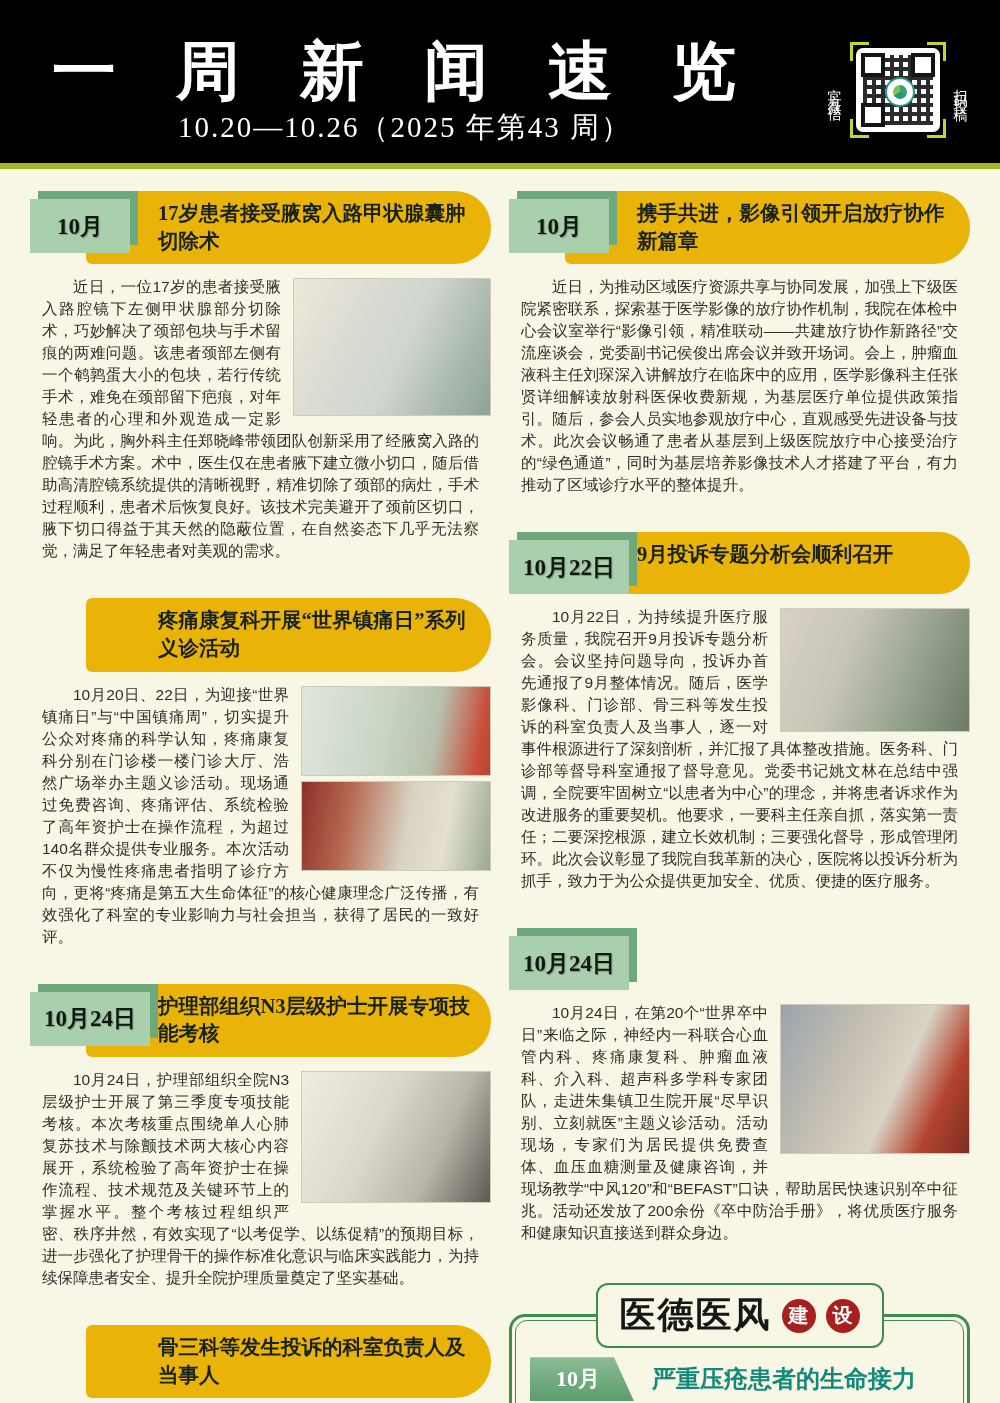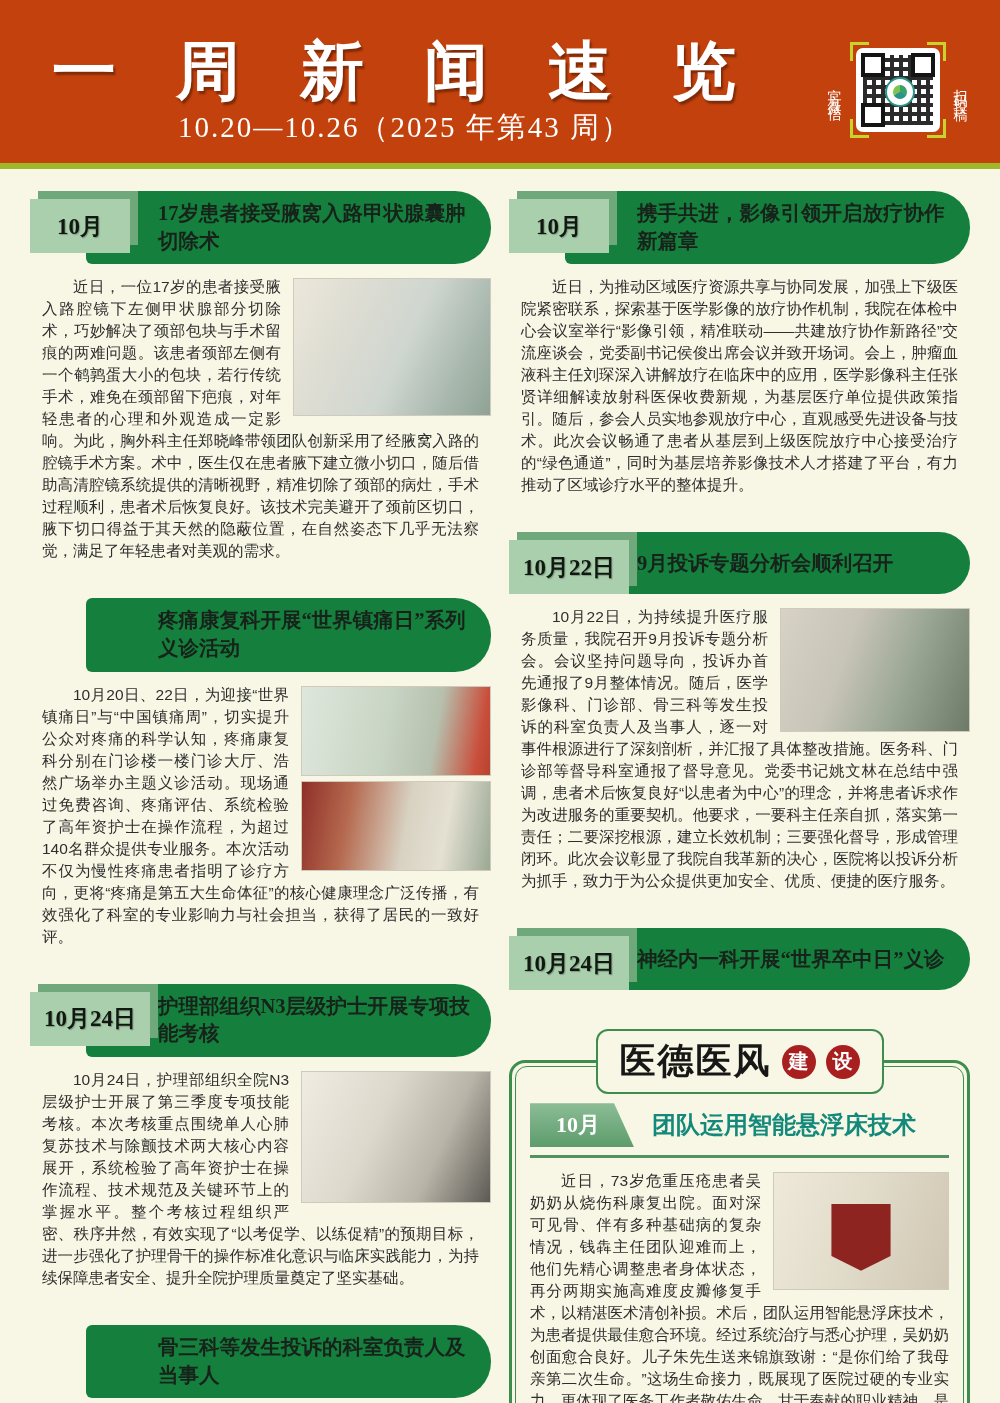--- a/index.html
+++ b/index.html
@@ -1,20 +1,20 @@
 <!DOCTYPE html>
 <html><head>
 <meta charset="utf-8">
 <style>
   html,body{margin:0;padding:0;}
   body{width:1000px;font-family:"Liberation Sans",sans-serif;background:#888;}
   .page{width:1000px;min-height:1403px;display:flex;flex-direction:column;background:#f8f6e4;}
 
   
-  .masthead{position:relative;background:#c2410c;height:163px;border-bottom:6px solid #9fb728;flex:none;}
+  .masthead{position:relative;background:#000000;height:163px;border-bottom:6px solid #9fb728;flex:none;}
   .mast-title{position:absolute;left:0;right:190px;top:28px;text-align:center;
     color:#ffffff;font-family:"Liberation Serif",serif;font-weight:bold;font-size:64px;
     letter-spacing:22px;text-shadow:2px 3px 2px rgba(0,0,0,.35);white-space:nowrap;}
   .mast-sub{position:absolute;left:0;right:190px;top:108px;text-align:center;
     color:#ffffff;font-family:"Liberation Serif",serif;font-size:29px;letter-spacing:2px;white-space:nowrap;}
   .qr-wrap{position:absolute;right:32px;top:42px;display:flex;align-items:center;gap:8px;}
   .qr-vlabel{writing-mode:vertical-rl;color:#ffffff;font-size:14px;letter-spacing:6px;line-height:1;}
   .qr-frame{position:relative;padding:6px;}
   .qr-corner{position:absolute;width:16px;height:16px;}
   .qr-corner.tl{left:0;top:0;border-top:3px solid #c8d42c;border-left:3px solid #c8d42c;}
@@ -33,22 +33,22 @@
     background:#ffffff;border:2px solid #2a9488;border-radius:50%;}
   .qr-logo::after{content:"";position:absolute;inset:6px;border-radius:50%;
     background:conic-gradient(#3aa06c 0 120deg,#2a9488 120deg 240deg,#7fc24f 240deg 360deg);}
 
   
   .content{flex:1;display:flex;gap:18px;padding:22px 30px 10px 30px;}
   .col{width:461px;flex:none;display:flex;flex-direction:column;}
 
   .news-item{margin-bottom:24px;}
   .item-header{position:relative;margin-bottom:12px;min-height:62px;}
-  .headline-bar{margin-left:56px;background:#15803d;border-radius:6px 36px 36px 6px;
-    padding:9px 20px 9px 72px;min-height:44px;display:flex;align-items:center;}
+  .headline-bar{margin-left:56px;background:#eab308;border-radius:6px 36px 36px 6px;
+    padding:9px 20px 9px 72px;min-height:44px;display:flex;}
   .headline-text{font-family:"Liberation Serif",serif;font-weight:bold;font-size:20.5px;
     color:#17221a;line-height:1.35;}
   .date-badge{position:absolute;left:0;top:8px;min-width:72px;padding:0 14px;height:54px;
     background:#a9cfad;box-shadow:8px -8px 0 0 #6ea87b;display:flex;align-items:center;justify-content:center;
     font-family:"Liberation Serif",serif;font-weight:bold;font-size:23px;color:#101810;
     text-shadow:1px 1px 1px rgba(0,0,0,.25);}
   .item-body{font-size:15.5px;line-height:1.42;color:#2e2e2e;text-align:justify;}
   .item-body p{margin:12px;text-indent:2em;}
 
   .photo{float:right;margin:2px 0 6px 12px;border:1px solid #cfcabb;box-sizing:border-box;}
@@ -188,42 +188,43 @@
 
       <div class="news-item">
         <div class="item-header">
           <div class="headline-bar">
             <span class="headline-text">9月投诉专题分析会顺利召开</span>
           </div>
           <div class="date-badge">10月22日</div>
         </div>
         <div class="item-body clearfix">
           <div class="photo ph-meeting"></div>
-          <p>10月22日，为持续提升医疗服务质量，我院召开9月投诉专题分析会。会议坚持问题导向，投诉办首先通报了9月整体情况。随后，医学影像科、门诊部、骨三科等发生投诉的科室负责人及当事人，逐一对事件根源进行了深刻剖析，并汇报了具体整改措施。医务科、门诊部等督导科室通报了督导意见。党委书记姚文林在总结中强调，患者术后恢复良好“以患者为中心”的理念，并将患者诉求作为改进服务的重要契机。他要求，一要科主任亲自抓，落实第一责任；二要深挖根源，建立长效机制；三要强化督导，形成管理闭环。此次会议彰显了我院自我革新的决心，医院将以投诉分析为抓手，致力于为公众提供更加安全、优质、便捷的医疗服务。</p>
-        </div>
-      </div>
-
-      <div class="news-item">
-        <div class="item-header">
-          <div class="headline-bar">
-            <span class="headline-text">神经内一科开展“世界卒中日”义诊</span>
-          </div>
+          <p>10月22日，为持续提升医疗服务质量，我院召开9月投诉专题分析会。会议坚持问题导向，投诉办首先通报了9月整体情况。随后，医学影像科、门诊部、骨三科等发生投诉的科室负责人及当事人，逐一对事件根源进行了深刻剖析，并汇报了具体整改措施。医务科、门诊部等督导科室通报了督导意见。党委书记姚文林在总结中强调，全院要牢固树立“以患者为中心”的理念，并将患者诉求作为改进服务的重要契机。他要求，一要科主任亲自抓，落实第一责任；二要深挖根源，建立长效机制；三要强化督导，形成管理闭环。此次会议彰显了我院自我革新的决心，医院将以投诉分析为抓手，致力于为公众提供更加安全、优质、便捷的医疗服务。</p>
+        </div>
+      </div>
+
+      <div class="news-item">
+        <div class="item-header">
           <div class="date-badge">10月24日</div>
+        </div>
+        <div class="item-body clearfix">
+          <div class="photo ph-street"></div>
+          <p>10月24日，在第20个“世界卒中日”来临之际，神经内一科联合心血管内科、疼痛康复科、肿瘤血液科、介入科、超声科多学科专家团队，走进朱集镇卫生院开展“尽早识别、立刻就医”主题义诊活动。活动现场，专家们为居民提供免费查体、血压血糖测量及健康咨询，并现场教学“中风120”和“BEFAST”口诀，帮助居民快速识别卒中征兆。活动还发放了200余份《卒中防治手册》，将优质医疗服务和健康知识直接送到群众身边。</p>
         </div>
       </div>
 
       <div class="ethics-box">
         <div class="ethics-plaque">
           <span class="ethics-title">医德医风</span>
           <span class="ethics-badge">建</span>
           <span class="ethics-badge">设</span>
         </div>
         <div class="ethics-header">
           <span class="ethics-date">10月</span>
-          <span class="ethics-headline">团队运用智能悬浮床技术</span>
+          <span class="ethics-headline">严重压疮患者的生命接力</span>
         </div>
         <div class="ethics-body clearfix">
           <div class="photo ph-flag"></div>
           <p>近日，73岁危重压疮患者吴奶奶从烧伤科康复出院。面对深可见骨、伴有多种基础病的复杂情况，钱犇主任团队迎难而上，他们先精心调整患者身体状态，再分两期实施高难度皮瓣修复手术，以精湛医术清创补损。术后，团队运用智能悬浮床技术，为患者提供最佳愈合环境。经过系统治疗与悉心护理，吴奶奶创面愈合良好。儿子朱先生送来锦旗致谢：“是你们给了我母亲第二次生命。”这场生命接力，既展现了医院过硬的专业实力，更体现了医务工作者敬佑生命、甘于奉献的职业精神，是我院持续推进医德医风建设的生动实践。</p>
         </div>
       </div>
 
     </div>
   </div>
 

